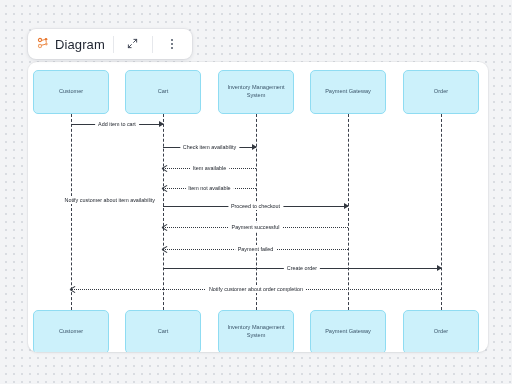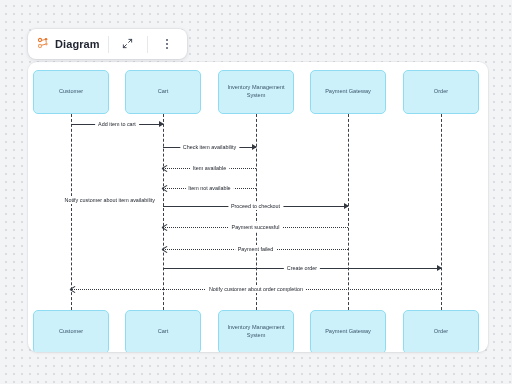--- a/index.html
+++ b/index.html
@@ -34,25 +34,24 @@
     padding: 0 7px;
     border-radius: 6px;
   }
   .tb-sep {
     width: 1px; height: 17px;
     background: #e6e8ec;
     margin: 0 1px;
   }
   #doc-icon { margin-right: 6px; display:block; }
   #doc-title {
-    font-size: 11px;
+    font-size: 13px;
     color: #1f2430;
     letter-spacing: .1px;
     white-space: nowrap;
-    font-weight: bold;
   }
   .icon-btn {
     width: 22px; height: 24px;
     display: flex; align-items: center; justify-content: center;
     border-radius: 5px;
   }
   .dots { display:flex; flex-direction:column; gap:2px; align-items:center; }
   .dots i { width:2px; height:2px; background:#4b5563; border-radius:50%; display:block; }
 
   

